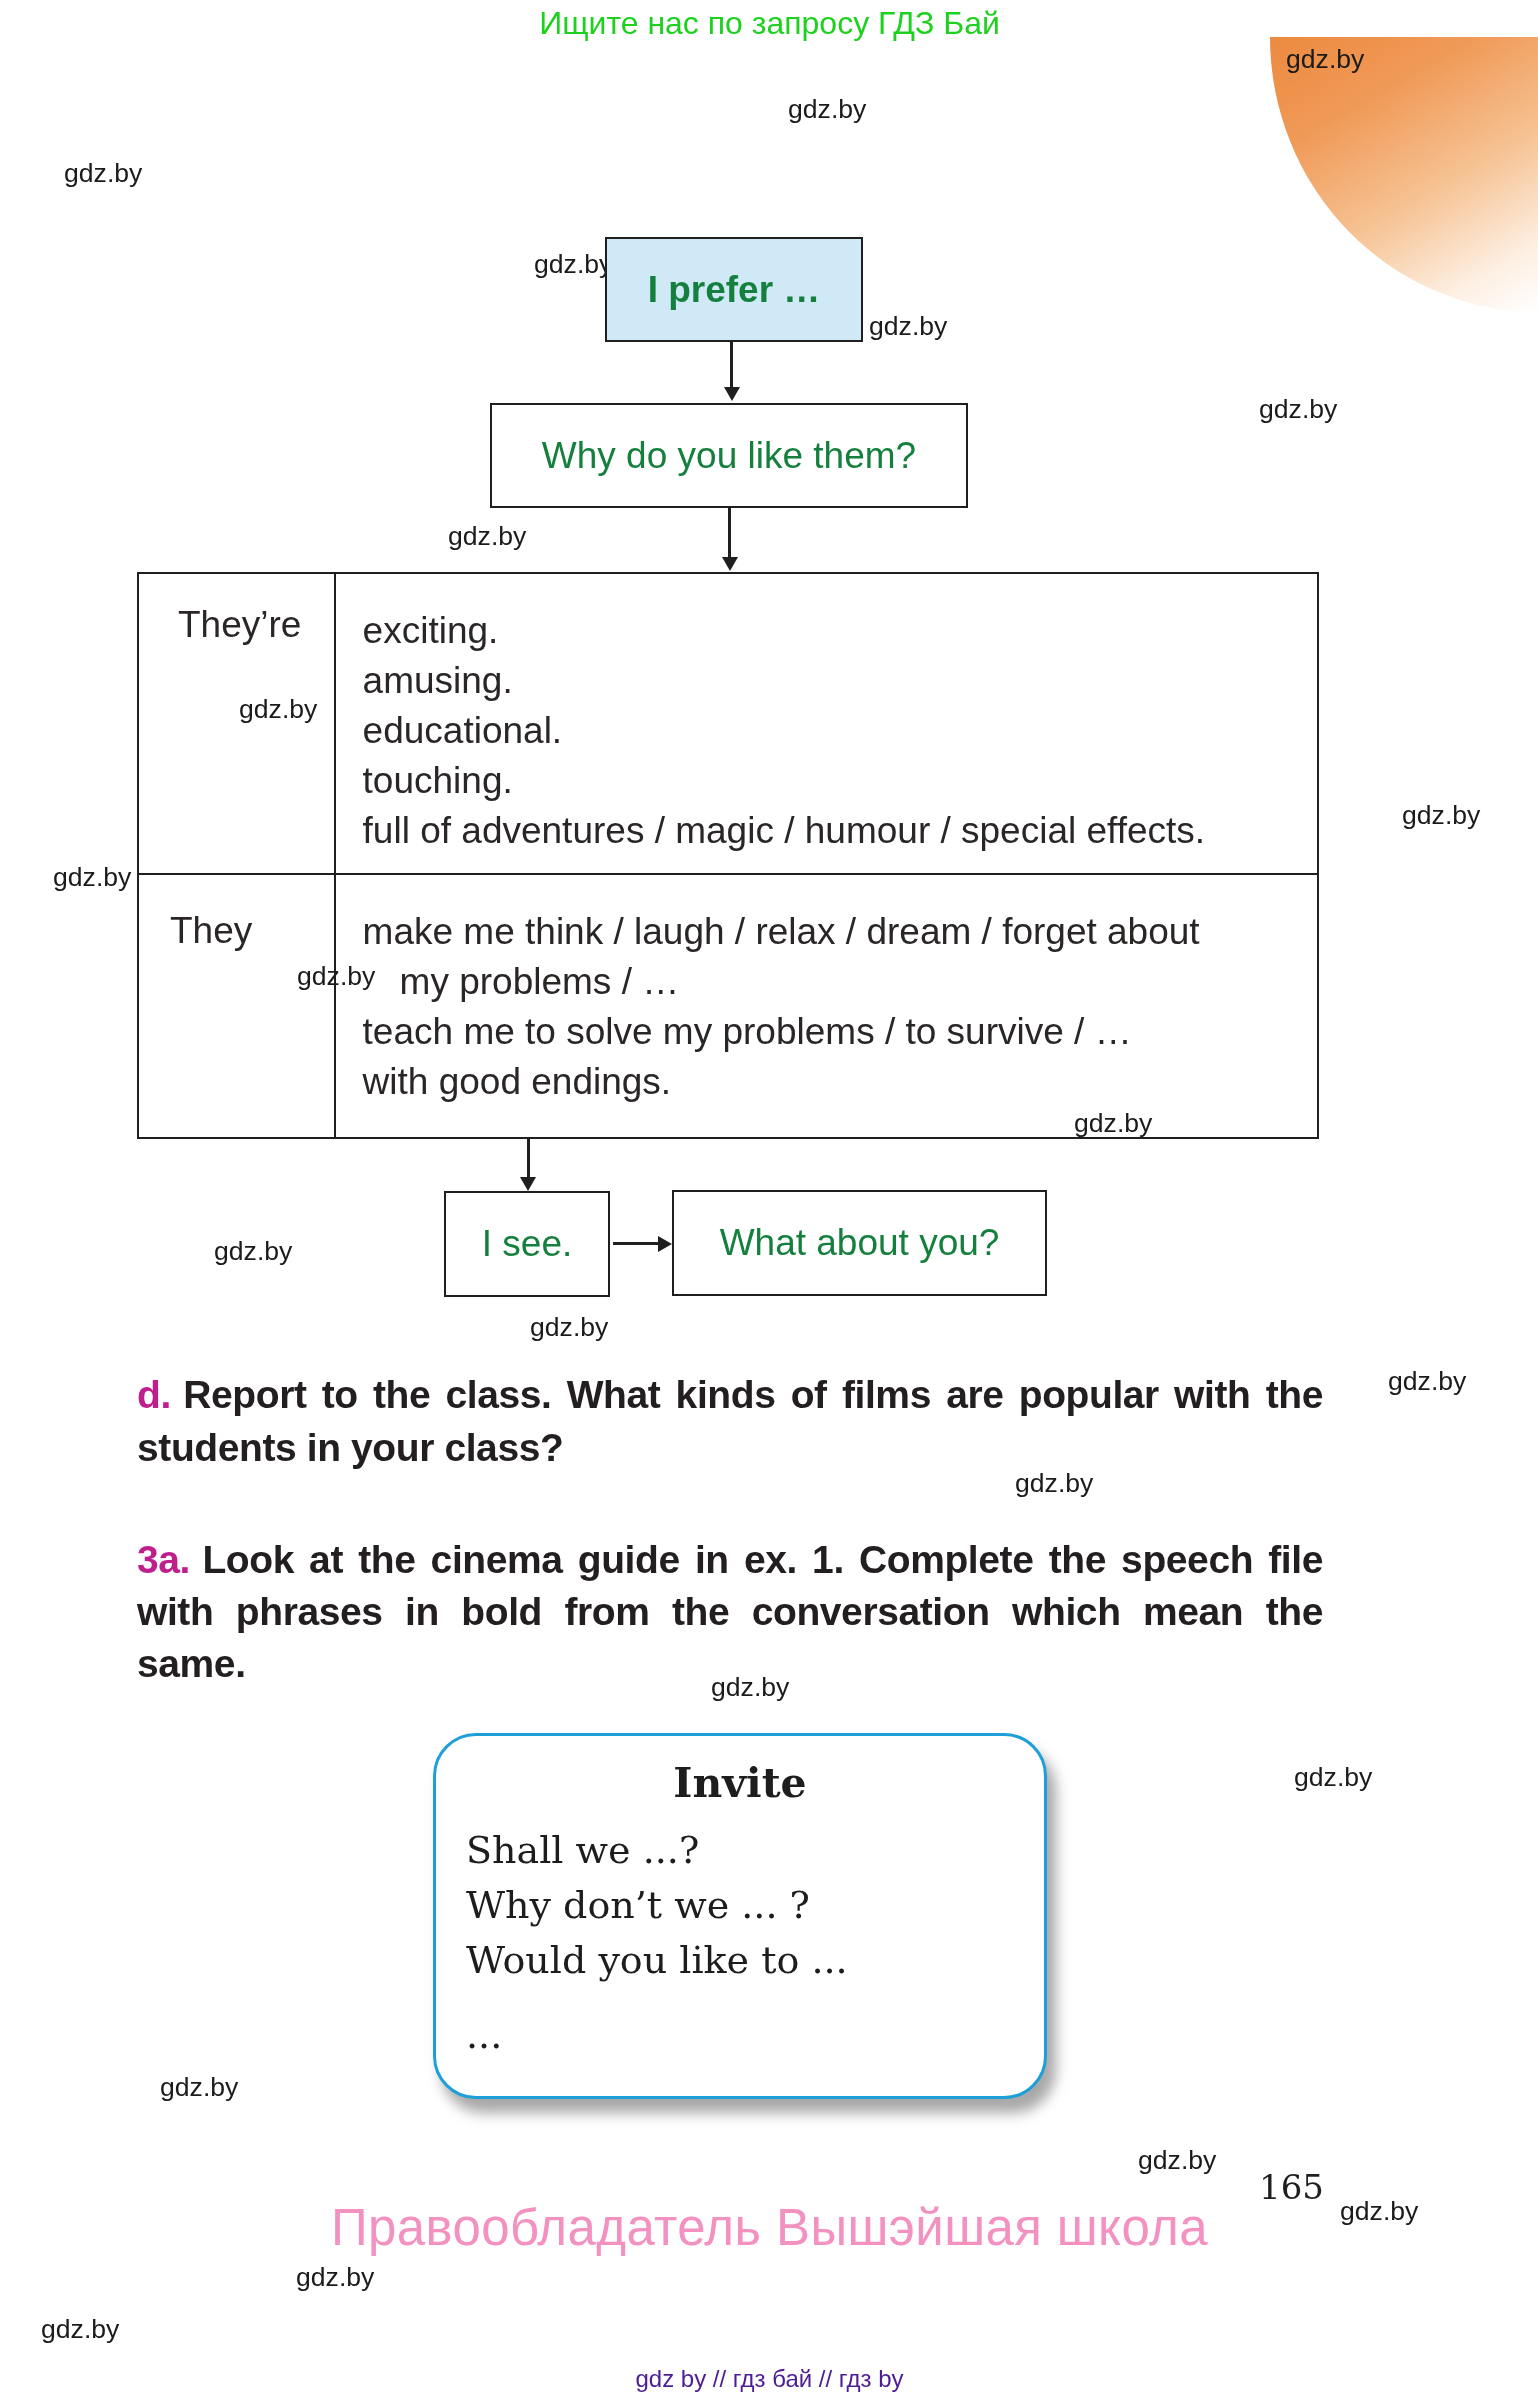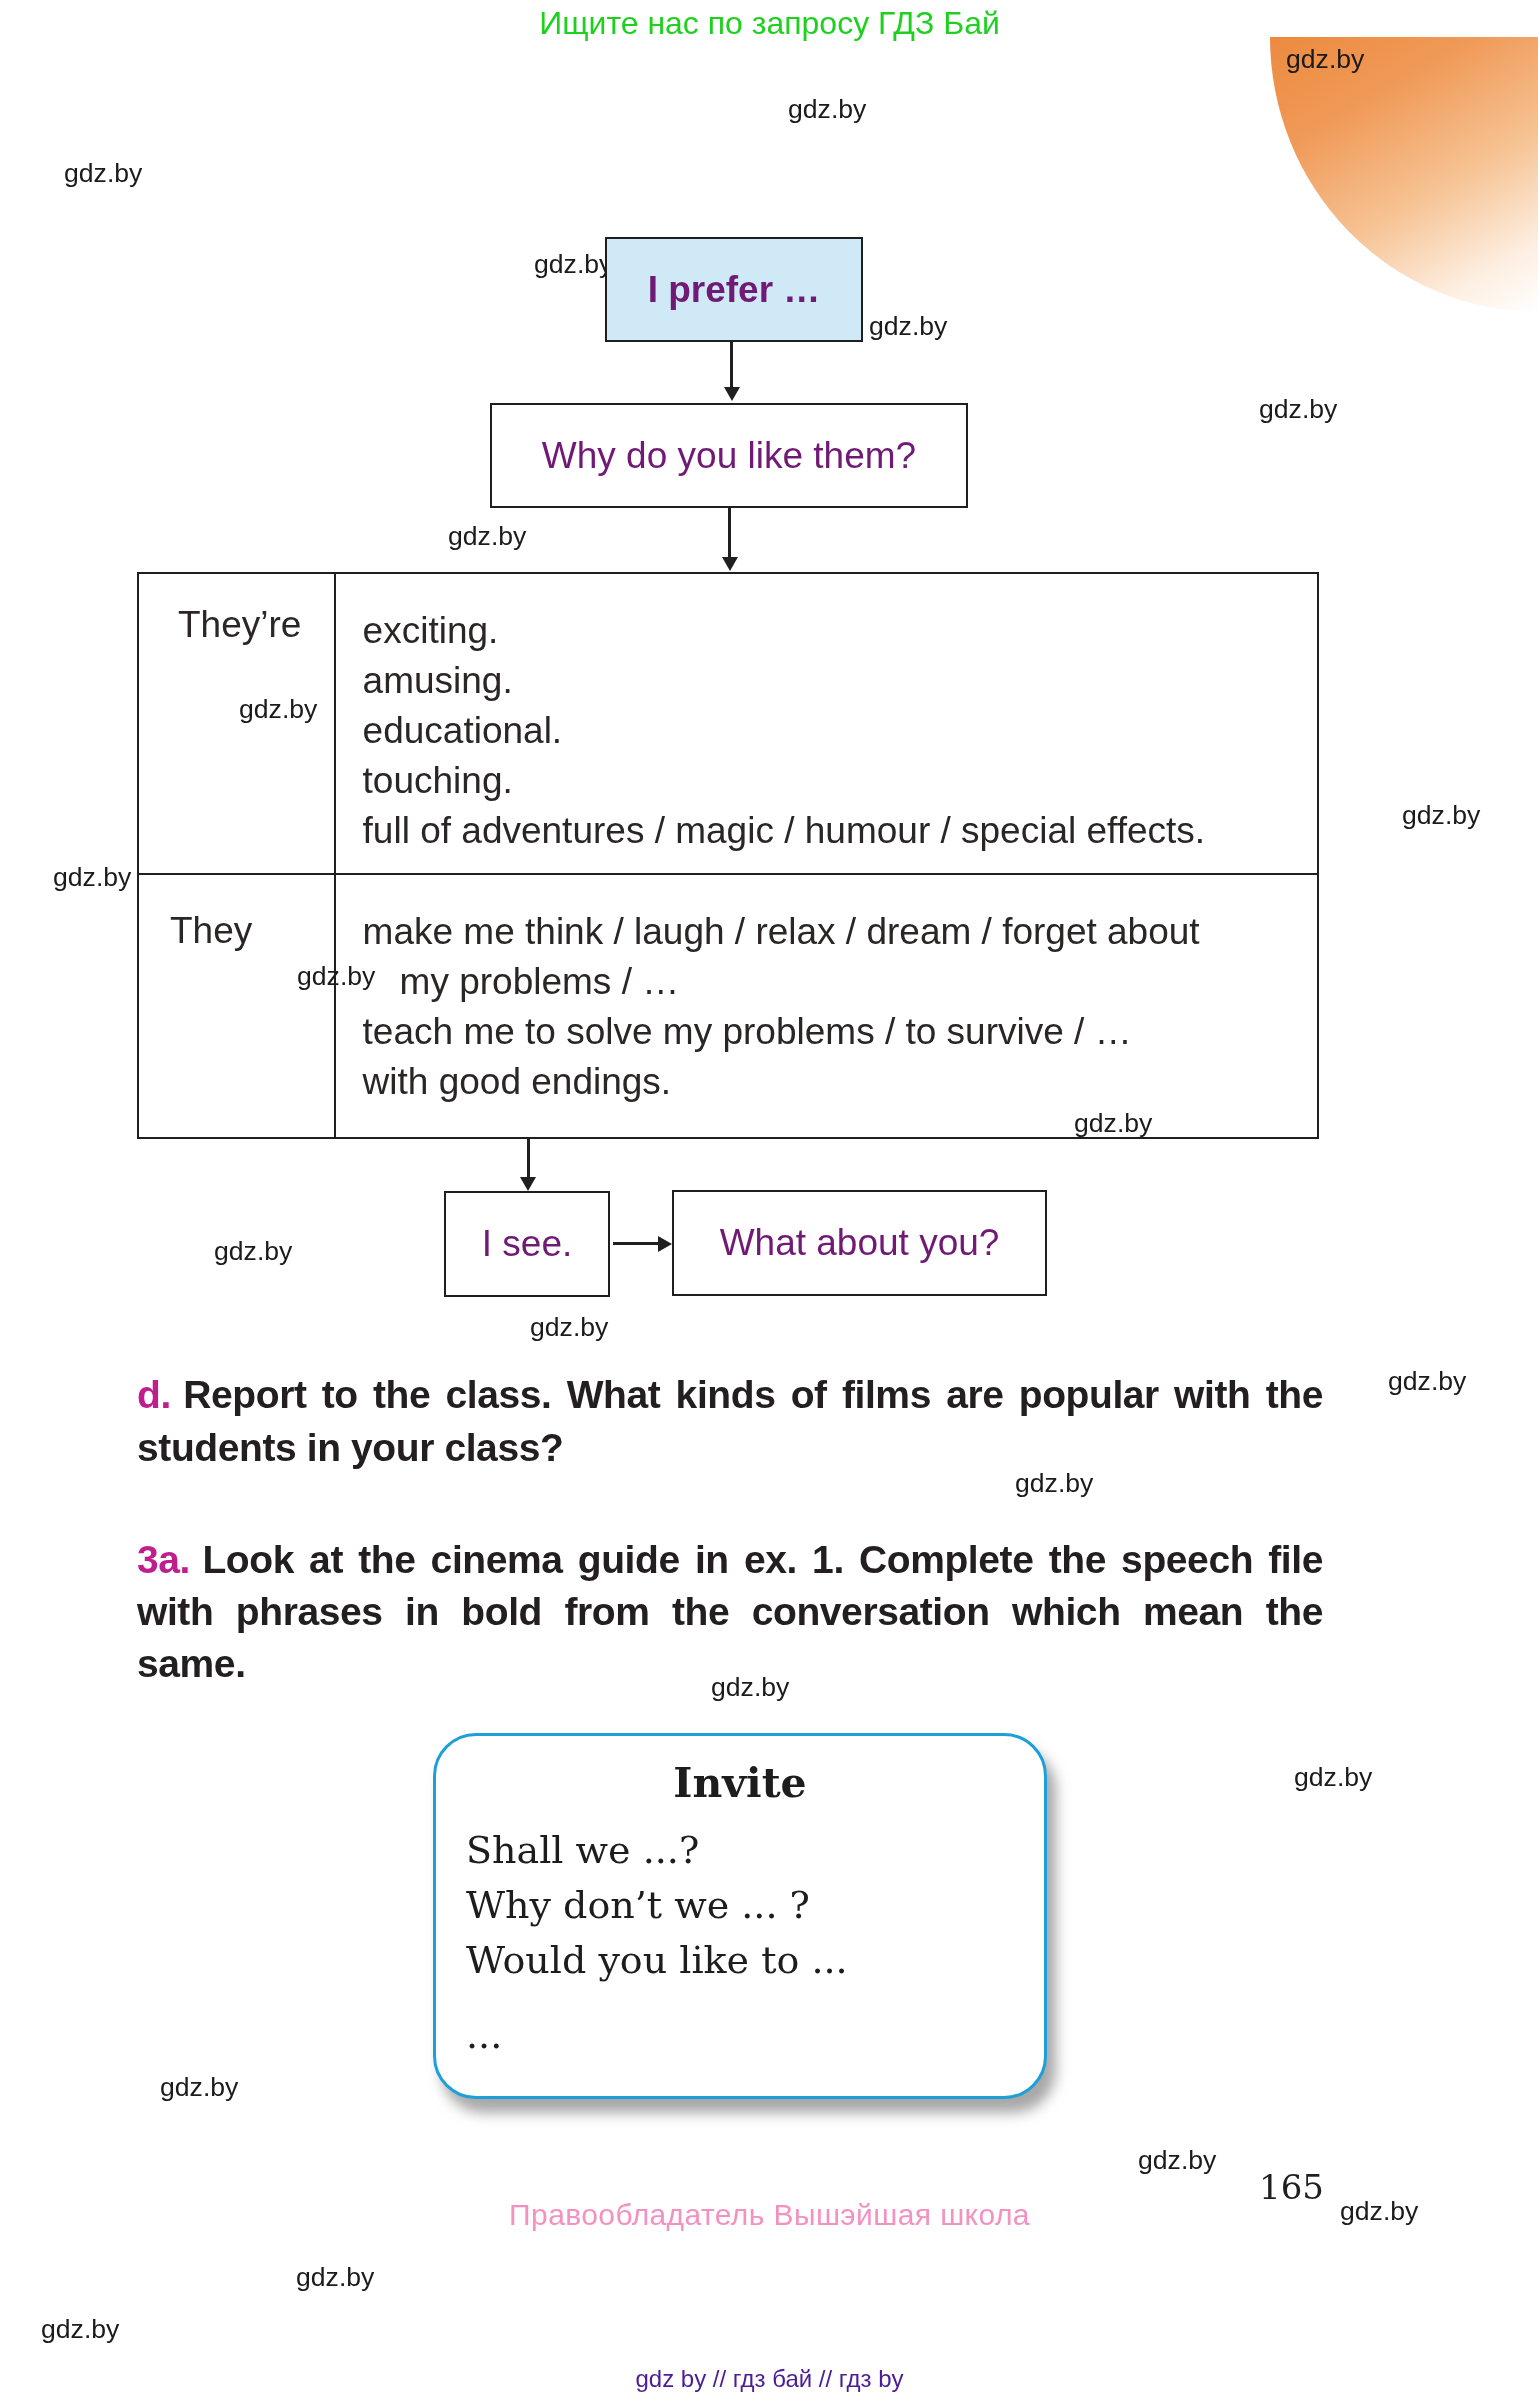--- a/index.html
+++ b/index.html
@@ -19,21 +19,21 @@
     background:linear-gradient(150deg,#ec8a3f 0%,#f09a58 28%,#f6c394 58%,#fdefe2 84%,#ffffff 100%);
   }
   
   .wm {
     position:absolute; font-size:26.6px; color:#1b1b1b; line-height:1; white-space:nowrap;
   }
   
   .fbox {
     position:absolute; box-sizing:border-box; border:2.7px solid #1f1f1f; background:#ffffff;
     display:flex; align-items:center; justify-content:center;
-    font-size:37px; color:#701a75; white-space:nowrap;
+    font-size:37px; color:#15803d; white-space:nowrap;
   }
   .prefer-box { left:605px; top:237px; width:258px; height:105px; background:#cfe9f7; font-weight:bold; }
   .why-box    { left:490px; top:403px; width:478px; height:105px; }
   .isee-box   { left:444px; top:1191px; width:166px; height:106px; }
   .what-box   { left:672px; top:1190px; width:375px; height:106px; }
   
   .stem-v { position:absolute; width:2.7px; background:#1f1f1f; }
   .stem-h { position:absolute; height:2.7px; background:#1f1f1f; }
   .head-down { position:absolute; width:0; height:0;
     border-left:8px solid transparent; border-right:8px solid transparent; border-top:14px solid #1f1f1f; }
@@ -73,21 +73,21 @@
     margin-top:23px; text-align:center; font-family:"DejaVu Serif", serif;
     font-weight:bold; font-size:41px; color:#1d1d1d;
   }
   .invite-body { margin:16px 0 0 30px; font-family:"DejaVu Serif", serif; font-size:38px; color:#1d1d1d; }
   .invite-line { line-height:55px; white-space:nowrap; }
   .invite-more { margin-top:19.5px; line-height:55px; }
   
   .page-number { position:absolute; left:1259px; top:2159px; font-family:"DejaVu Serif", serif; font-size:34px; color:#1f1f1f;margin-top:8px; }
   .copyright {
     position:absolute; top:2198px; left:0; width:100%; text-align:center;
-    font-size:30px; color:#f391c1; letter-spacing:0.4px;
+    font-size:51px; color:#f391c1; letter-spacing:0.4px;
   }
   .footer-links {
     position:absolute; top:2365px; left:0; width:100%; text-align:center;
     font-size:24px; color:#4c1d95;
   }
 </style>
 </head>
 <body>
 
 <div class="page">

